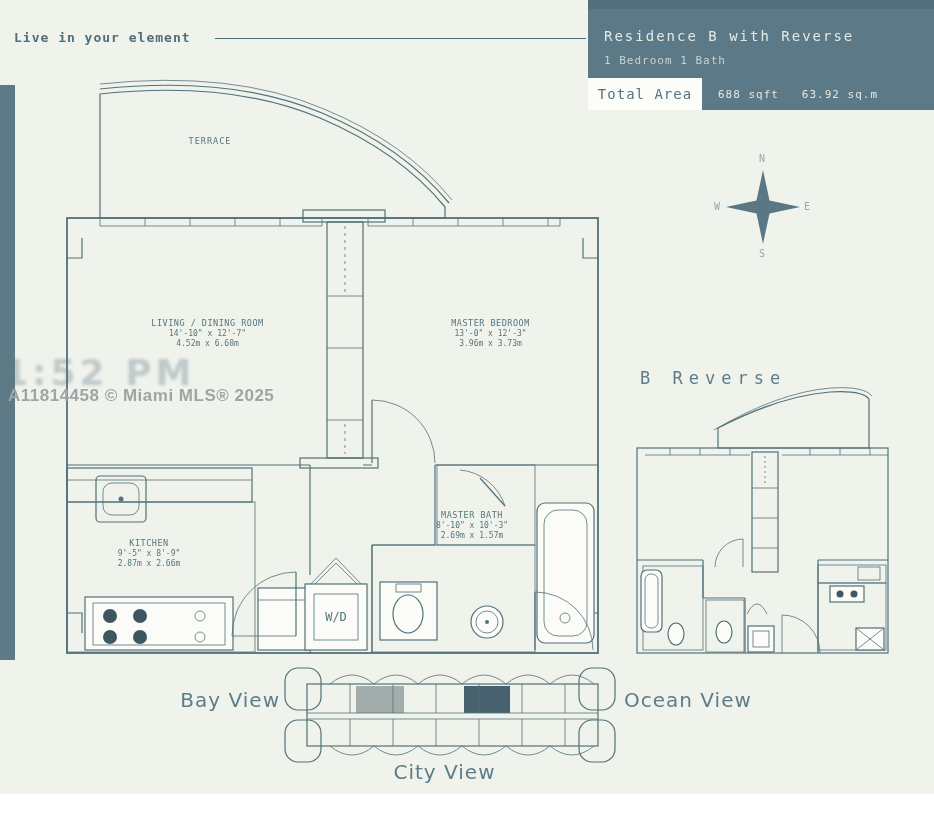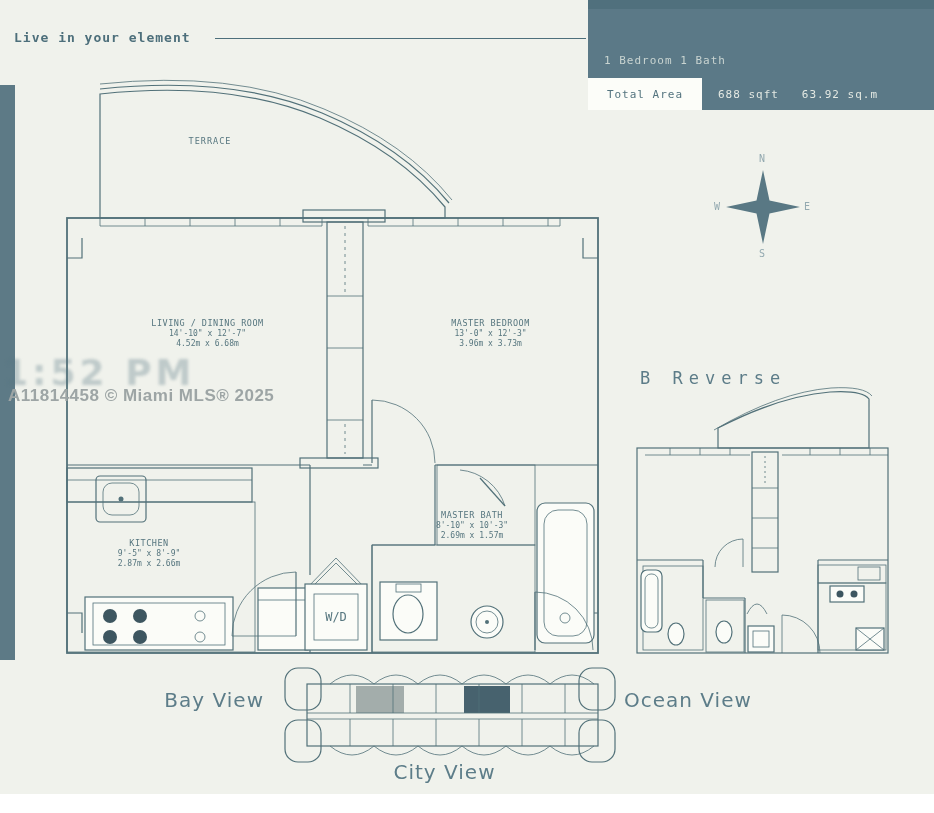--- a/index.html
+++ b/index.html
@@ -13,21 +13,21 @@
   .tagline{font-size:13px; font-weight:bold; color:#4d6f7b; letter-spacing:1px; white-space:nowrap;}
   .tagline-rule{flex:1; border-bottom:1.5px solid #4d6f7b; margin-left:4px; transform:translateY(-3px);}
   
   .left-bar{position:absolute; left:0; top:85px; width:15px; height:575px; background:#5d7a86;}
   
   .header{position:absolute; left:588px; top:0; width:346px; height:110px; background:#5b7987;}
   .header-topstrip{position:absolute; left:0; top:0; width:100%; height:9px; background:#50707d;}
   .h-title{position:absolute; left:16px; top:28px; font-size:14px; letter-spacing:2px; color:#e4e9e3;}
   .h-sub{position:absolute; left:16px; top:54px; font-size:11px; letter-spacing:1px; color:#c9d4d1;}
   .h-area-box{position:absolute; left:0; bottom:0; width:114px; height:32px; background:#fcfdf9;
-    display:flex; align-items:center; justify-content:center; font-size:11px; color:#54747f; letter-spacing:1px;margin-top:44px;}
+    display:flex; align-items:center; justify-content:center; font-size:14px; color:#54747f; letter-spacing:1px;margin-top:44px;}
   .h-area-value{position:absolute; left:130px; bottom:9px; font-size:11px; letter-spacing:1px; color:#e4e9e3; white-space:pre;}
   
   .ghost{position:absolute; left:-26px; top:352px; font-size:36px; font-weight:bold; letter-spacing:4px;
     color:rgba(86,118,130,0.32); filter:blur(1.5px); font-family:"DejaVu Sans", sans-serif;}
   .watermark{position:absolute; left:8px; top:386px; font-size:17px; color:#9da5a5;
     font-family:"Liberation Sans", sans-serif; letter-spacing:0.5px;font-weight:bold;}
   
   .roomlbl{position:absolute; text-align:center; color:#56767f;}
   .roomlbl .rname{font-size:8.5px; letter-spacing:0.5px;}
   .roomlbl .rdim{font-size:8px; margin-top:1px;}
@@ -232,20 +232,21 @@
 
   <div class="tagline-row">
     <span class="tagline">Live in your element</span>
     <span class="tagline-rule"></span>
   </div>
 
   <div class="left-bar"></div>
 
   <div class="header">
     <div class="header-topstrip"></div>
+    <div class="h-title">Residence B with Reverse</div>
     <div class="h-sub">1 Bedroom 1 Bath</div>
     <div class="h-area-box">Total Area</div>
     <div class="h-area-value">688 sqft   63.92 sq.m</div>
   </div>
 
   <div class="ghost">11:52 PM</div>
   <div class="watermark">A11814458 © Miami MLS® 2025</div>
 
   <div class="cdir" style="left:759px; top:153px;">N</div>
   <div class="cdir" style="left:714px; top:201px;">W</div>
@@ -275,18 +276,18 @@
   <div class="roomlbl" style="left:422px; top:510px; width:100px;">
     <div class="rname">MASTER BATH</div>
     <div class="rdim">8'-10" x 10'-3"</div>
     <div class="rdim">2.69m x 1.57m</div>
   </div>
 
   <div class="wd-lbl">W/D</div>
 
   <div class="breverse">B Reverse</div>
 
-  <div class="biglbl" style="left:162px; top:688px; width:102px; text-align:right;">Bay View</div>
+  <div class="biglbl" style="left:178px; top:688px; width:102px; text-align:right;">Bay View</div>
   <div class="biglbl" style="left:352px; top:760px; width:185px; text-align:center;">City View</div>
   <div class="biglbl" style="left:624px; top:688px;">Ocean View</div>
 
   <div class="bottom-white"></div>
 </div>
 
 </body></html>

